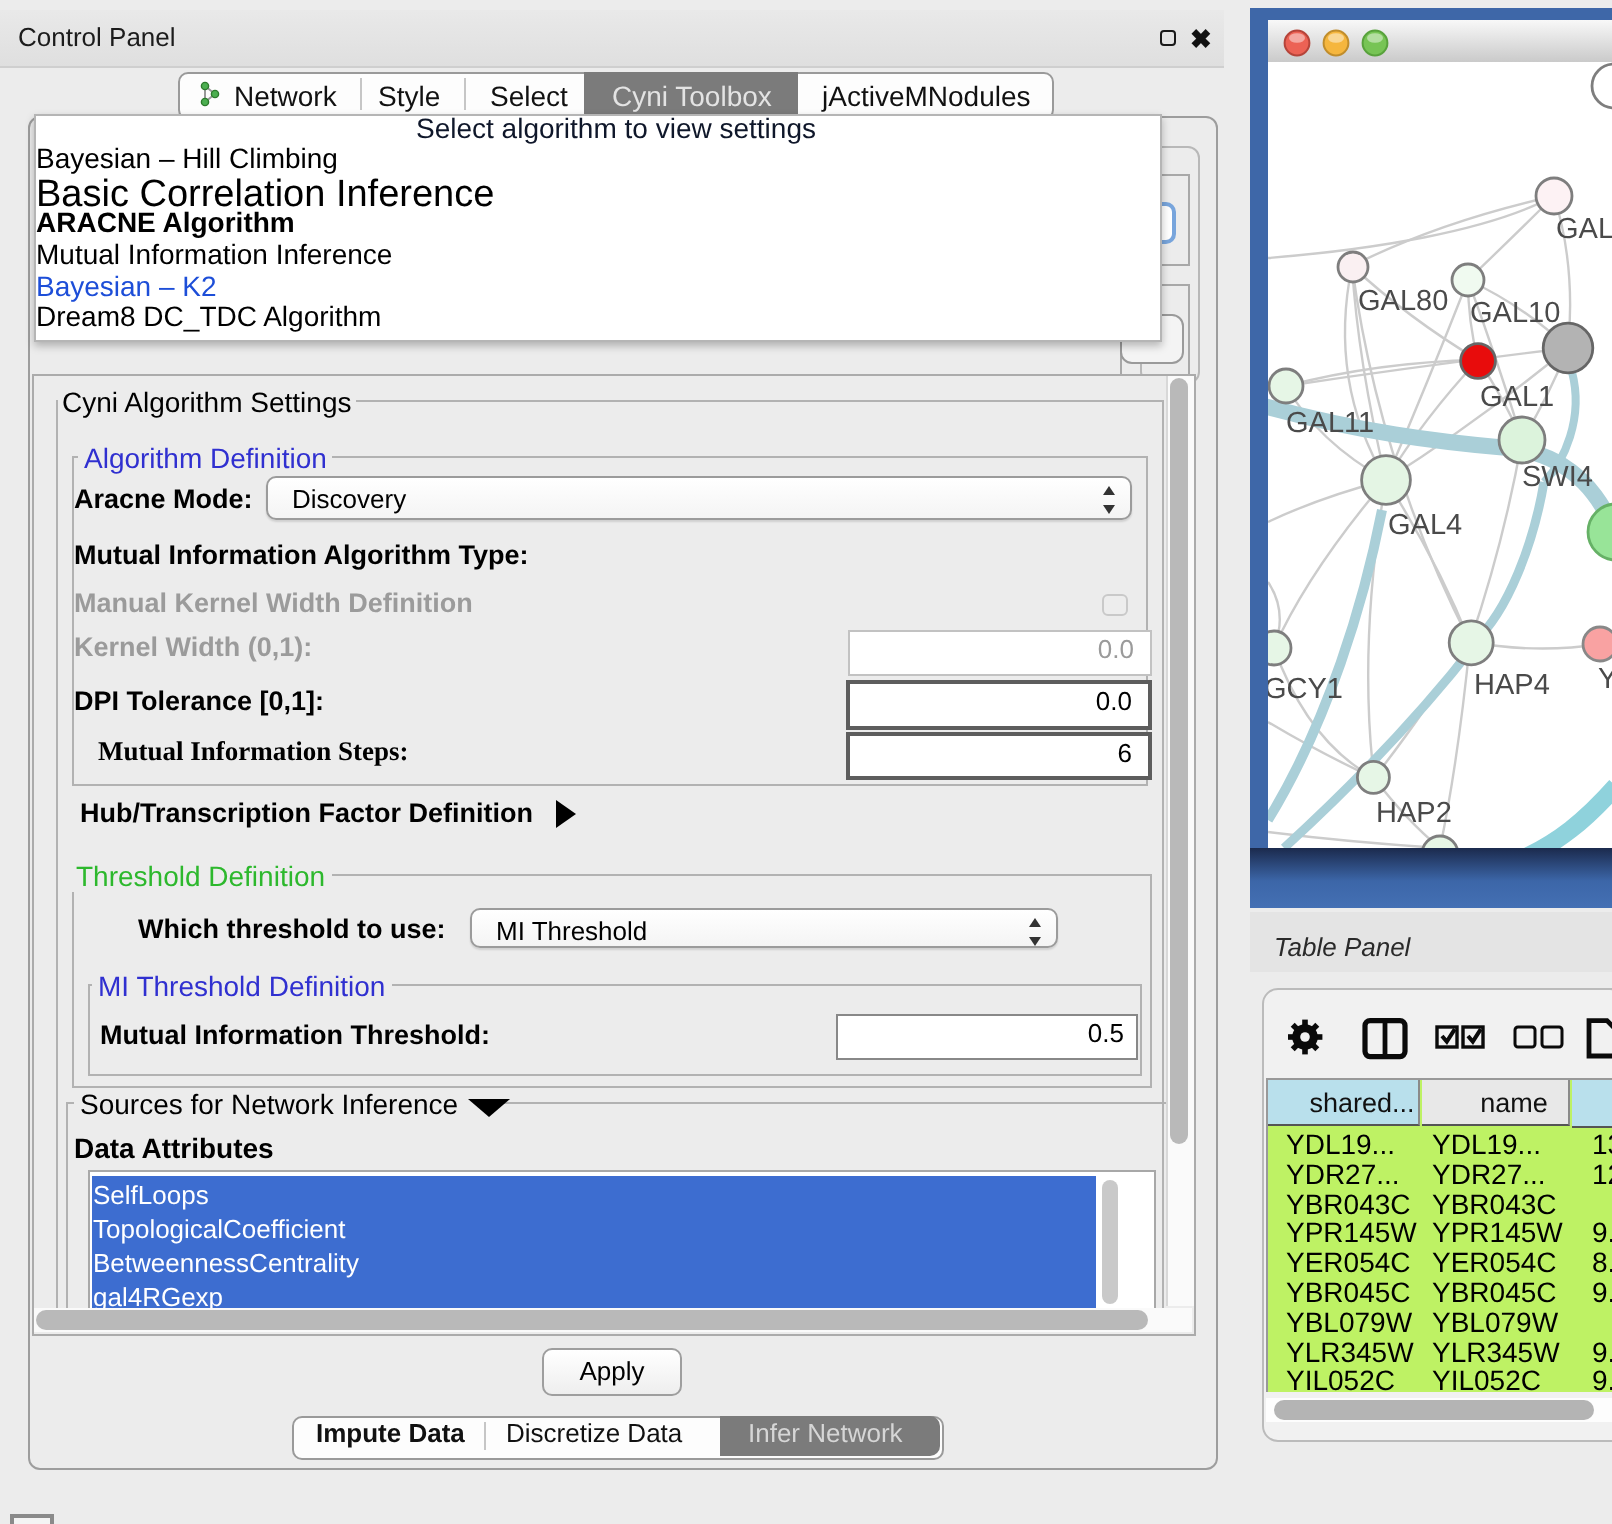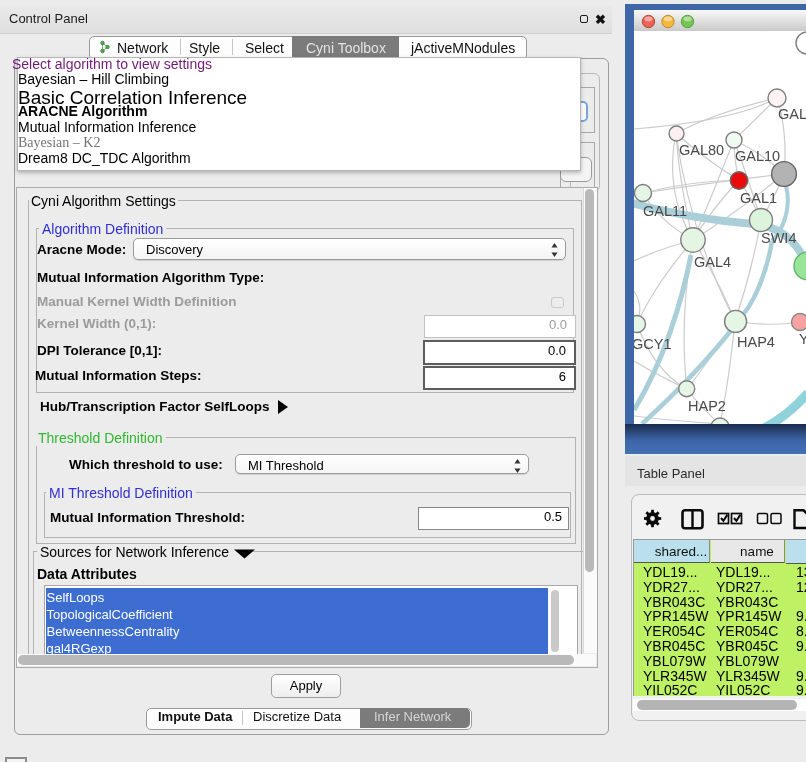--- a/index.html
+++ b/index.html
@@ -77,24 +77,24 @@
           <path d="M3.5 14 L6.5 9.5 L0.5 9.5 Z" fill="#333"></path>
         </svg>
   </div>
   <div class="lbl" style="position:absolute;left:20px;top:81.5px;">Mutual Information Algorithm Type:</div>
   <div class="glbl" style="position:absolute;left:20px;top:105.5px;">Manual Kernel Width Definition</div>
   <div class="abs" style="left:534px;top:109px;width:11px;height:9px;background:#ededed;border:1px solid #c9c9c9;border-radius:3px;"></div>
   <div class="glbl" style="position:absolute;left:20px;top:127.5px;">Kernel Width (0,1):</div>
   <div class="tf" style="left:407px;top:127px;width:142px;height:20px;border:1px solid #c2c2c2;color:#9b9b9b;padding:1px 8px 0 0;">0.0</div>
   <div class="lbl" style="position:absolute;left:20px;top:154.5px;">DPI Tolerance [0,1]:</div>
   <div class="tf" style="left:406px;top:152px;width:141px;height:20px;border:2px solid #5d5d5d;color:#000;padding:1px 8px 0 0;">0.0</div>
-  <div class="lbl" style="position:absolute;left:18px;top:179.5px;">Mutual Information Steps:</div>
+  <div class="lbl" style="position:absolute;left:32px;top:179.5px;font-family:Liberation Serif, serif;">Mutual Information Steps:</div>
   <div class="tf" style="left:406px;top:178px;width:141px;height:19px;border:2px solid #5d5d5d;color:#000;padding:1px 8px 0 0;">6</div>
 
-  <div class="lbl" style="position:absolute;left:23px;top:210.5px;">Hub/Transcription Factor SelfLoops</div>
+  <div class="lbl" style="position:absolute;left:23px;top:210.5px;">Hub/Transcription Factor Definition</div>
   <svg class="abs" style="left:260px;top:212px;" width="12" height="14" viewBox="0 0 12 14">
         <path d="M1 0 L11 7 L1 14 Z" fill="#000"></path>
       </svg>
 
   <div class="grp" style="left:19px;top:249px;width:538px;height:105px;">
     <span class="ttl" style="color:#2db82d;left:-2px;">Threshold Definition</span>
   </div>
   <div class="lbl" style="position:absolute;left:52px;top:268.5px;">Which threshold to use:</div>
   <div class="combo" style="left:218px;top:266px;width:292px;height:18px;">
         <span class="tx">MI Threshold</span>
@@ -133,26 +133,26 @@
 <div class="abs" style="left:146px;top:708px;width:324px;height:20px;background:#fdfdfd;border:1px solid #9a9a9a;border-radius:5px;"></div>
 <div class="abs" style="left:242px;top:711px;width:1px;height:14px;background:#c6c6c6;"></div>
 <div class="abs" style="left:360px;top:708px;width:110px;height:20px;background:#7b7b7b;border-radius:0 5px 5px 0;"></div>
 <div class="abs" style="left:158px;top:709px;font-size:13px;font-weight:bold;color:#111;">Impute Data</div>
 <div class="abs" style="left:253px;top:709px;font-size:13px;font-weight:normal;color:#111;">Discretize Data</div>
 <div class="abs" style="left:374px;top:709px;font-size:13px;font-weight:normal;color:#d6d6d6;">Infer Network</div>
 
 <div class="abs" style="left:5px;top:757px;width:18px;height:14px;border:2px solid #8a8a8a;background:#f4f4f4;"></div>
 
 <div class="abs" style="left:17px;top:57px;width:564px;height:114px;box-sizing:border-box;background:#fff;border:1px solid #b5b5b5;box-shadow:0 2px 4px rgba(0,0,0,0.25);z-index:50;"></div>
-<div class="abs" style="left:12px;top:56px;width:564px;font-size:14px;color:#701a75;z-index:51;">Select algorithm to view settings</div>
+<div class="abs" style="left:26px;top:56px;width:564px;text-align:center;font-size:14px;color:#0f172a;z-index:51;">Select algorithm to view settings</div>
 <div class="abs" style="left:18px;top:71px;font-size:14px;color:#000;z-index:51;">Bayesian – Hill Climbing</div>
 <div class="abs" style="left:18px;top:87px;font-size:19px;color:#000;z-index:51;">Basic Correlation Inference</div>
 <div class="abs" style="left:18px;top:103px;font-size:14px;font-weight:bold;color:#000;z-index:51;">ARACNE Algorithm</div>
 <div class="abs" style="left:18px;top:119px;font-size:14px;color:#000;z-index:51;">Mutual Information Inference</div>
-<div class="abs" style="left:18px;top:135px;font-size:14px;color:#737373;z-index:51;font-family:Liberation Serif, serif;">Bayesian – K2</div>
+<div class="abs" style="left:18px;top:135px;font-size:14px;color:#1d4ed8;z-index:51;">Bayesian – K2</div>
 <div class="abs" style="left:18px;top:150px;font-size:14px;color:#000;z-index:51;">Dream8 DC_TDC Algorithm</div>
 
 <div class="abs" style="left:625px;top:4px;width:181px;height:450px;background:#3e67a8;"></div>
 <div class="abs" style="left:625px;top:424px;width:181px;height:30px;background:linear-gradient(#1b2a4d,#3c66a8 55%,#4470b4);"></div>
 
 <div class="abs" style="left:634px;top:10px;width:172px;height:21px;background:linear-gradient(#f8f8f8,#cacaca);border-bottom:1px solid #8e8e8e;"></div>
 <svg class="abs" style="left:641px;top:14px;" width="54" height="15" viewBox="0 0 54 15">
  <circle cx="7.5" cy="7.5" r="6.2" fill="#ec6255" stroke="#b5443a" stroke-width="1"></circle>
  <circle cx="27" cy="7.5" r="6.2" fill="#f5b63e" stroke="#c08d2c" stroke-width="1"></circle>
  <circle cx="46.5" cy="7.5" r="6.2" fill="#77c455" stroke="#58a23c" stroke-width="1"></circle>
@@ -232,21 +232,21 @@
   <text x="60" y="236">GAL4</text>
   <text x="-2" y="318">GCY1</text>
   <text x="103" y="316">HAP4</text>
   <text x="165" y="313">YJL</text>
   <text x="54" y="380">HAP2</text>
  </g>
 </svg>
 </div>
 
 <div class="abs" style="left:625px;top:456px;width:181px;height:30px;background:#e4e4e4;"></div>
-<div class="abs" style="left:637px;top:466px;font-size:13px;color:#2a2a2a;">Table Panel</div>
+<div class="abs" style="left:637px;top:466px;font-size:13px;color:#2a2a2a;font-style:italic;">Table Panel</div>
 
 <div class="abs" style="left:631px;top:494px;width:180px;height:225px;background:#f1f1f1;border:1px solid #bbb;border-radius:8px;"></div>
 
 <svg class="abs" style="left:644px;top:509px;" width="165" height="21" viewBox="0 0 165 21">
  <g fill="#0a0a0a">
   <rect x="7.1" y="0.8" width="2.8" height="4.2" transform="rotate(0 8.5 9.5)"></rect>
   <rect x="7.1" y="0.8" width="2.8" height="4.2" transform="rotate(45 8.5 9.5)"></rect>
   <rect x="7.1" y="0.8" width="2.8" height="4.2" transform="rotate(90 8.5 9.5)"></rect>
   <rect x="7.1" y="0.8" width="2.8" height="4.2" transform="rotate(135 8.5 9.5)"></rect>
   <rect x="7.1" y="0.8" width="2.8" height="4.2" transform="rotate(180 8.5 9.5)"></rect>

